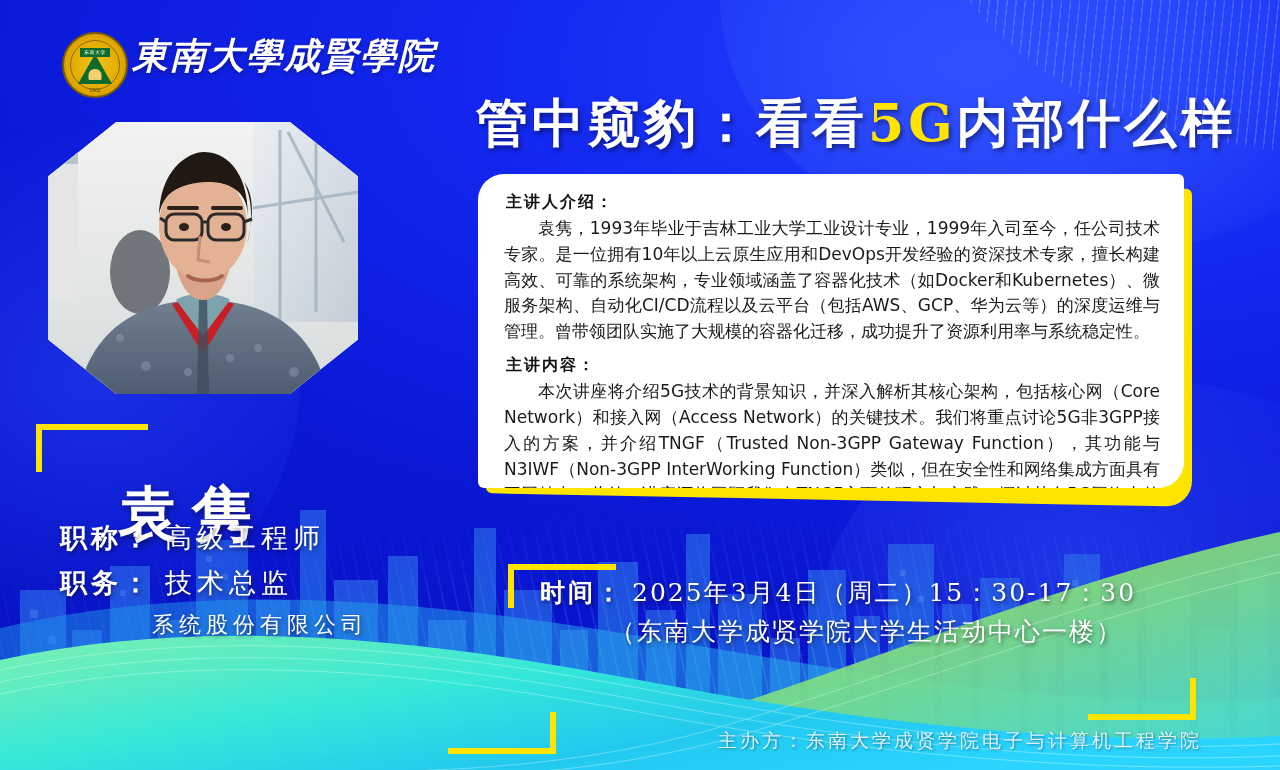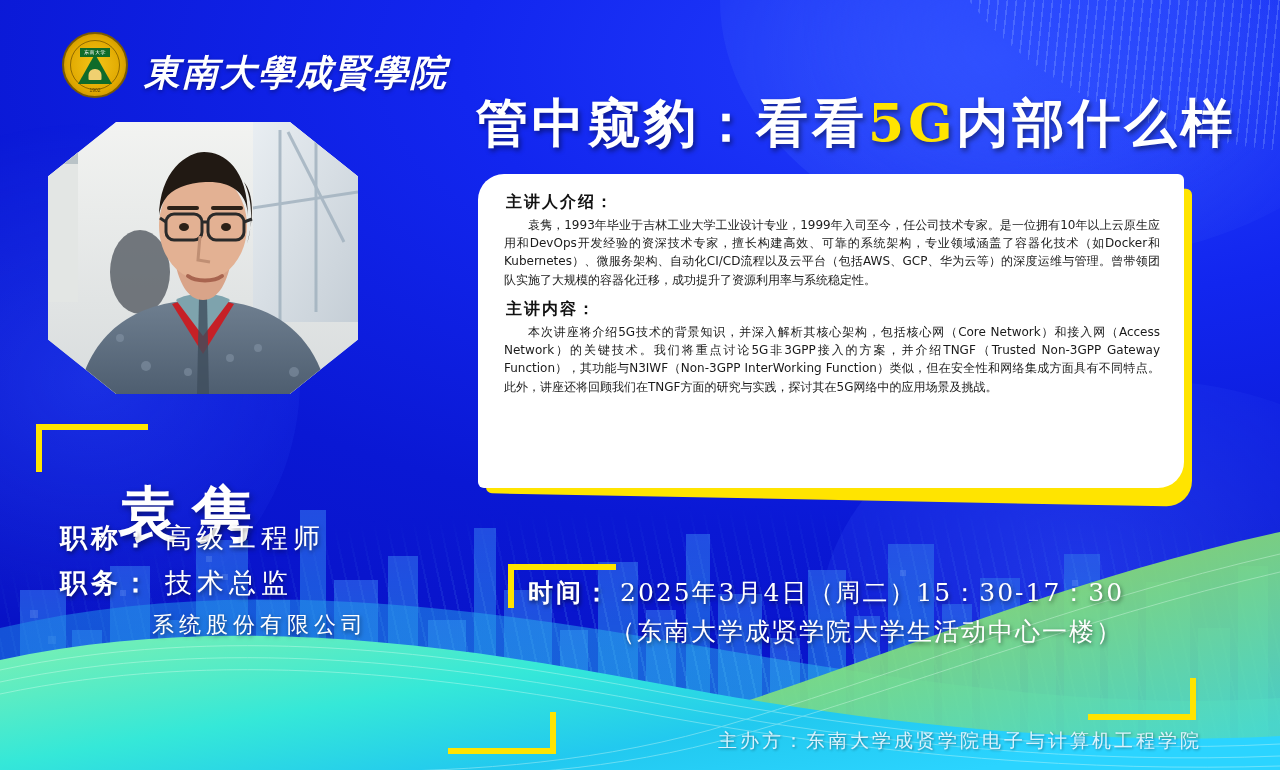--- a/index.html
+++ b/index.html
@@ -32,21 +32,21 @@
 
   
   .city{position:absolute;left:0;bottom:0;width:100%;height:300px;opacity:.85;}
   .beams{position:absolute;left:0;bottom:0;width:100%;height:340px;
     background:repeating-linear-gradient(78deg, rgba(120,200,255,.20) 0px, rgba(120,200,255,.20) 2px, rgba(120,200,255,0) 2px, rgba(120,200,255,0) 13px);
     -webkit-mask-image:radial-gradient(120% 100% at 60% 100%, #000 30%, transparent 78%);
             mask-image:radial-gradient(120% 100% at 60% 100%, #000 30%, transparent 78%);}
   .waves{position:absolute;left:0;bottom:0;width:100%;height:260px;}
 
   
-  .logo-row{position:absolute;left:62px;top:32px;display:flex;align-items:flex-end;gap:16px;}
+  .logo-row{position:absolute;left:62px;top:32px;display:flex;align-items:flex-start;gap:4px;}
   .crest{width:66px;height:66px;border-radius:50%;position:relative;flex:0 0 auto;
     background:radial-gradient(circle at 50% 50%, #f4c518 0%, #e0a800 62%, #b58200 100%);
     border:2px solid #7a5a00;display:flex;align-items:center;justify-content:center;}
   .crest .ring{position:absolute;inset:6px;border-radius:50%;border:1px solid rgba(60,40,0,.5);}
   .crest .tri{width:0;height:0;border-left:17px solid transparent;border-right:17px solid transparent;
     border-bottom:30px solid #0f6b2a;position:relative;top:4px;}
   .crest .bar{position:absolute;top:14px;left:50%;transform:translateX(-50%);
     width:30px;height:9px;background:#0f6b2a;}
   .crest .bar span{position:absolute;inset:1px;color:#fff;font-size:5px;line-height:7px;text-align:center;letter-spacing:.5px;}
   .crest .dome{position:absolute;bottom:16px;left:50%;transform:translateX(-50%);
@@ -85,39 +85,39 @@
     text-shadow:2px 3px 5px rgba(0,0,0,.45);white-space:nowrap;}
   .title .hl{color:#ffe400;}
 
   
   .card-shadow{position:absolute;left:486px;top:182px;width:706px;height:318px;
     background:#ffe400;border-radius:26px 6px 26px 6px;transform:skewY(1.1deg);}
   .card{position:absolute;left:478px;top:174px;width:706px;height:314px;background:#fff;
     border-radius:26px 6px 26px 6px;padding:18px 20px 10px 26px;overflow:hidden;}
   .sec-h{font-family:"DejaVu Serif","Liberation Serif",serif;font-weight:bold;
     font-size:16px;color:#111;letter-spacing:2px;margin:0 0 3px 2px;}
-  .sec-b{font-size:12px;line-height:1.52;color:#1a1a1a;text-align:justify;
+  .sec-b{font-size:17px;line-height:1.52;color:#1a1a1a;text-align:justify;
     text-indent:2em;margin:0 4px 10px 0;font-family:"DejaVu Sans","Liberation Sans",sans-serif;}
 
   
   .sp-name{position:absolute;left:118px;top:440px;font-size:60px;color:#fff;font-weight:bold;
     letter-spacing:14px;font-family:"DejaVu Serif","Liberation Serif",serif;
     text-shadow:2px 3px 6px rgba(0,0,0,.45);margin-top:35px;}
   .sp-lines{position:absolute;left:60px;top:520px;width:420px;color:#fff;}
   .sp-row{display:flex;align-items:flex-start;margin-bottom:9px;}
   .sp-lab{flex:0 0 auto;font-size:27px;font-weight:bold;letter-spacing:4px;
     font-family:"DejaVu Serif","Liberation Serif",serif;text-shadow:1px 2px 4px rgba(0,0,0,.5);}
   .sp-val{font-size:27px;margin-left:12px;letter-spacing:5px;
     font-family:"DejaVu Serif","Liberation Serif",serif;text-shadow:1px 2px 4px rgba(0,0,0,.5);}
   .sp-val2{margin-left:92px;font-size:22px;letter-spacing:5px;
     font-family:"DejaVu Serif","Liberation Serif",serif;color:#fff;text-shadow:1px 2px 4px rgba(0,0,0,.5);}
 
   
   .tp{position:absolute;left:528px;top:576px;width:700px;color:#fff;}
-  .tp-row{display:flex;align-items:flex-start;margin-bottom:6px;}
+  .tp-row{display:flex;align-items:flex-start;margin-bottom:6px;margin-left:12px;}
   .tp-lab{flex:0 0 auto;font-size:25px;font-weight:bold;letter-spacing:3px;
     font-family:"DejaVu Serif","Liberation Serif",serif;text-shadow:1px 2px 4px rgba(0,0,0,.55);}
   .tp-val{font-size:25px;margin-left:8px;letter-spacing:2px;
     font-family:"DejaVu Serif","Liberation Serif",serif;text-shadow:1px 2px 4px rgba(0,0,0,.55);}
   .tp-val2{margin-left:82px;font-size:25px;letter-spacing:2px;color:#fff;
     font-family:"DejaVu Serif","Liberation Serif",serif;text-shadow:1px 2px 4px rgba(0,0,0,.55);}
 
   .footer{position:absolute;left:718px;top:728px;font-size:19px;color:#e8f6ff;letter-spacing:3px;
     font-family:"DejaVu Serif","Liberation Serif",serif;
     text-shadow:1px 1px 3px rgba(0,0,0,.45);opacity:.92;}

